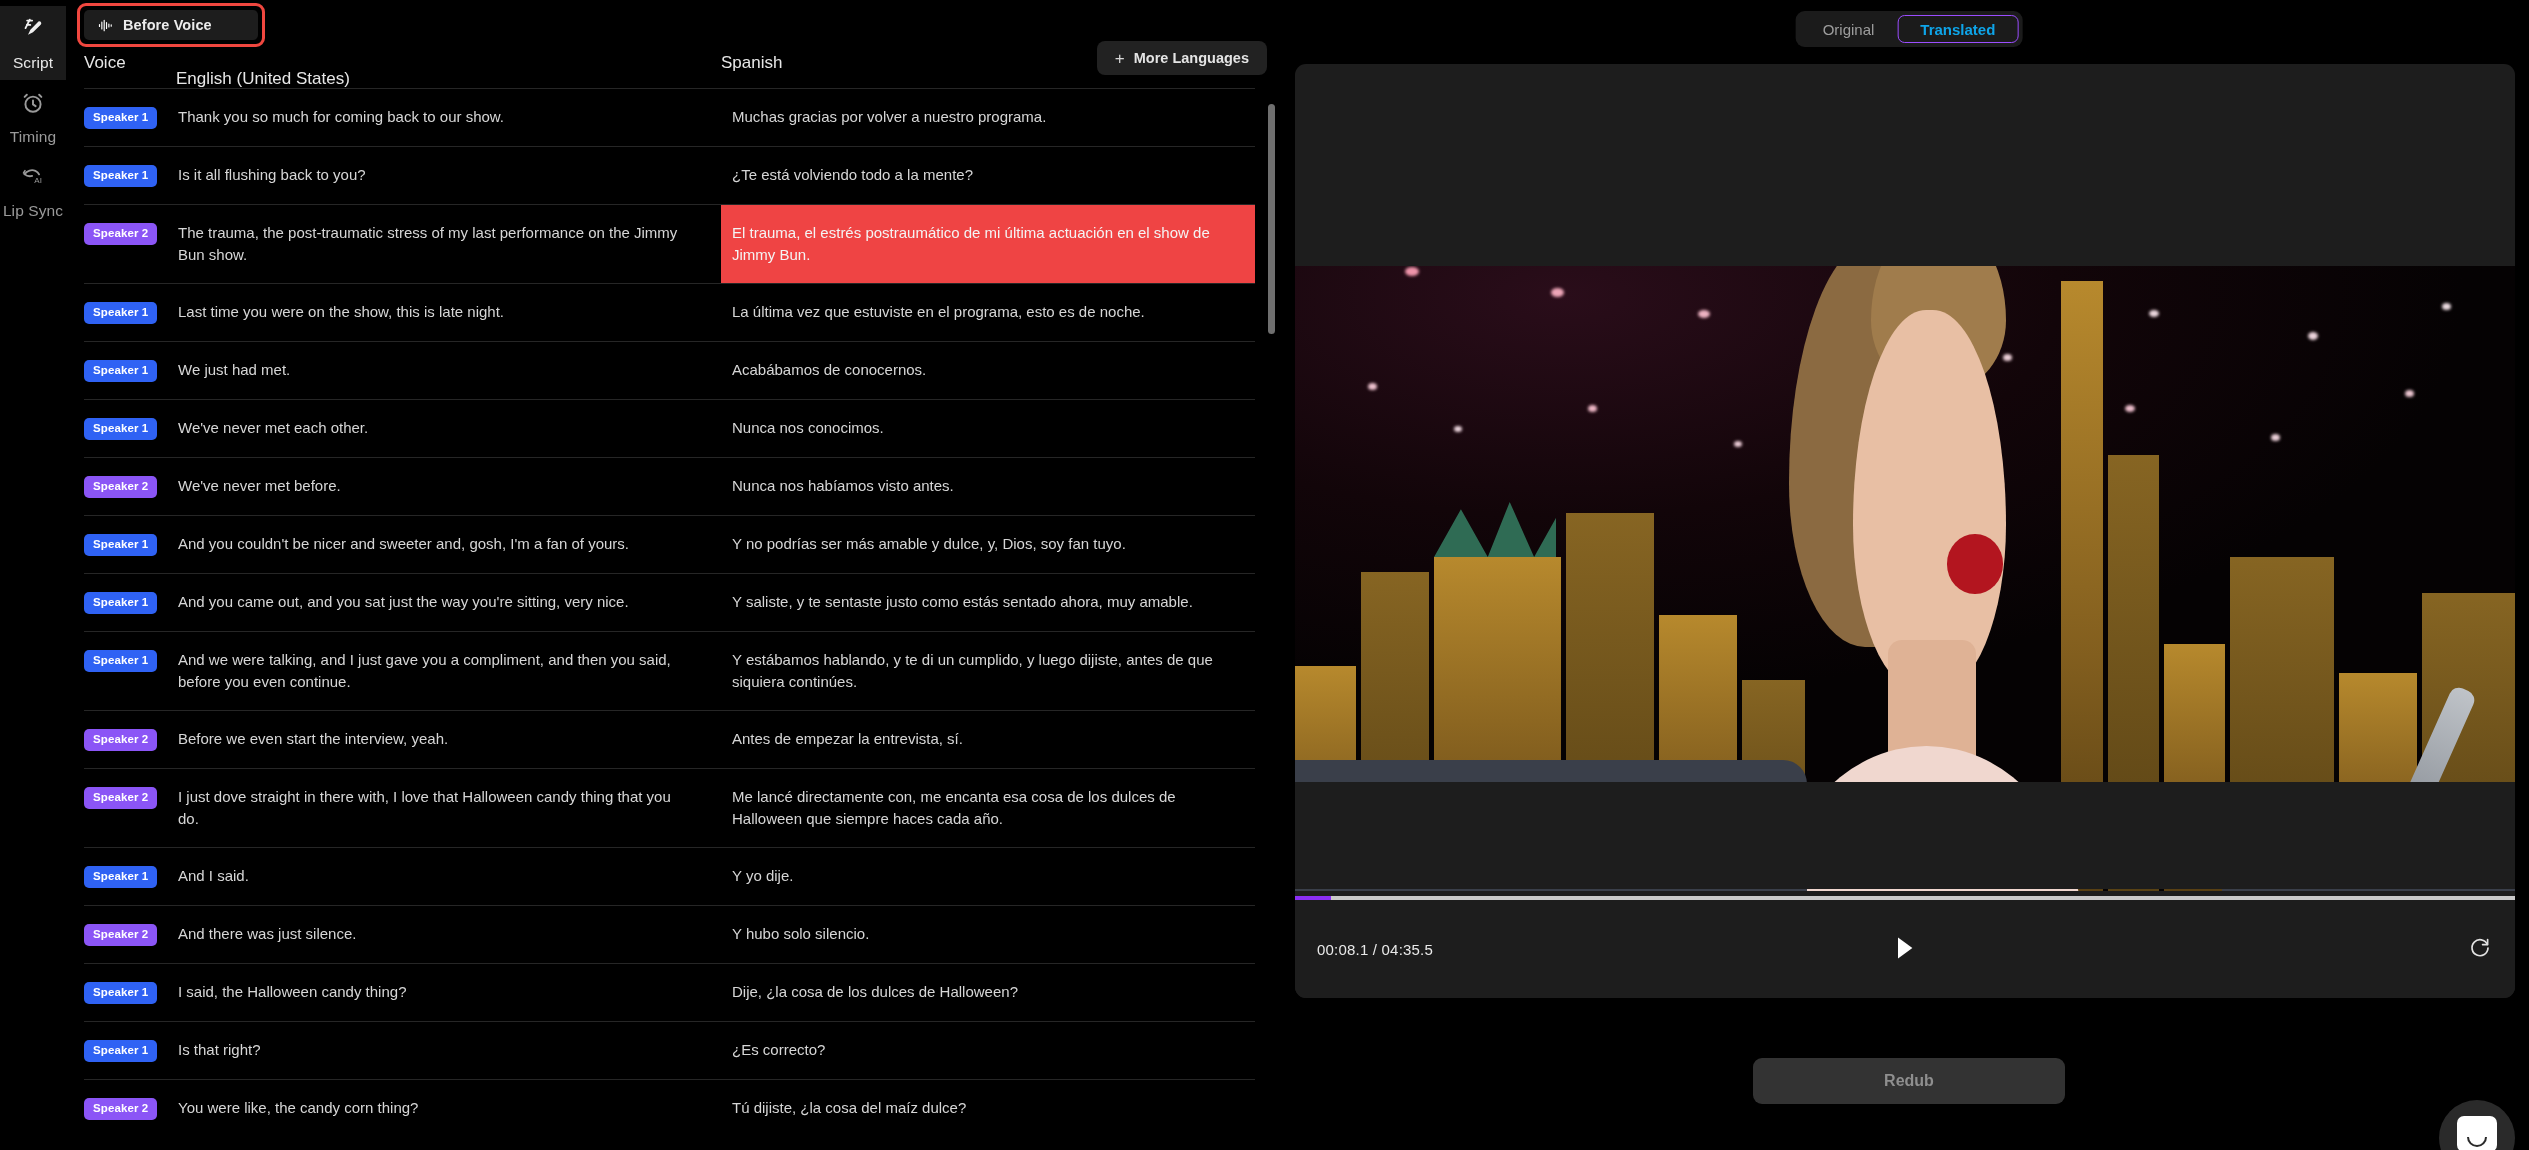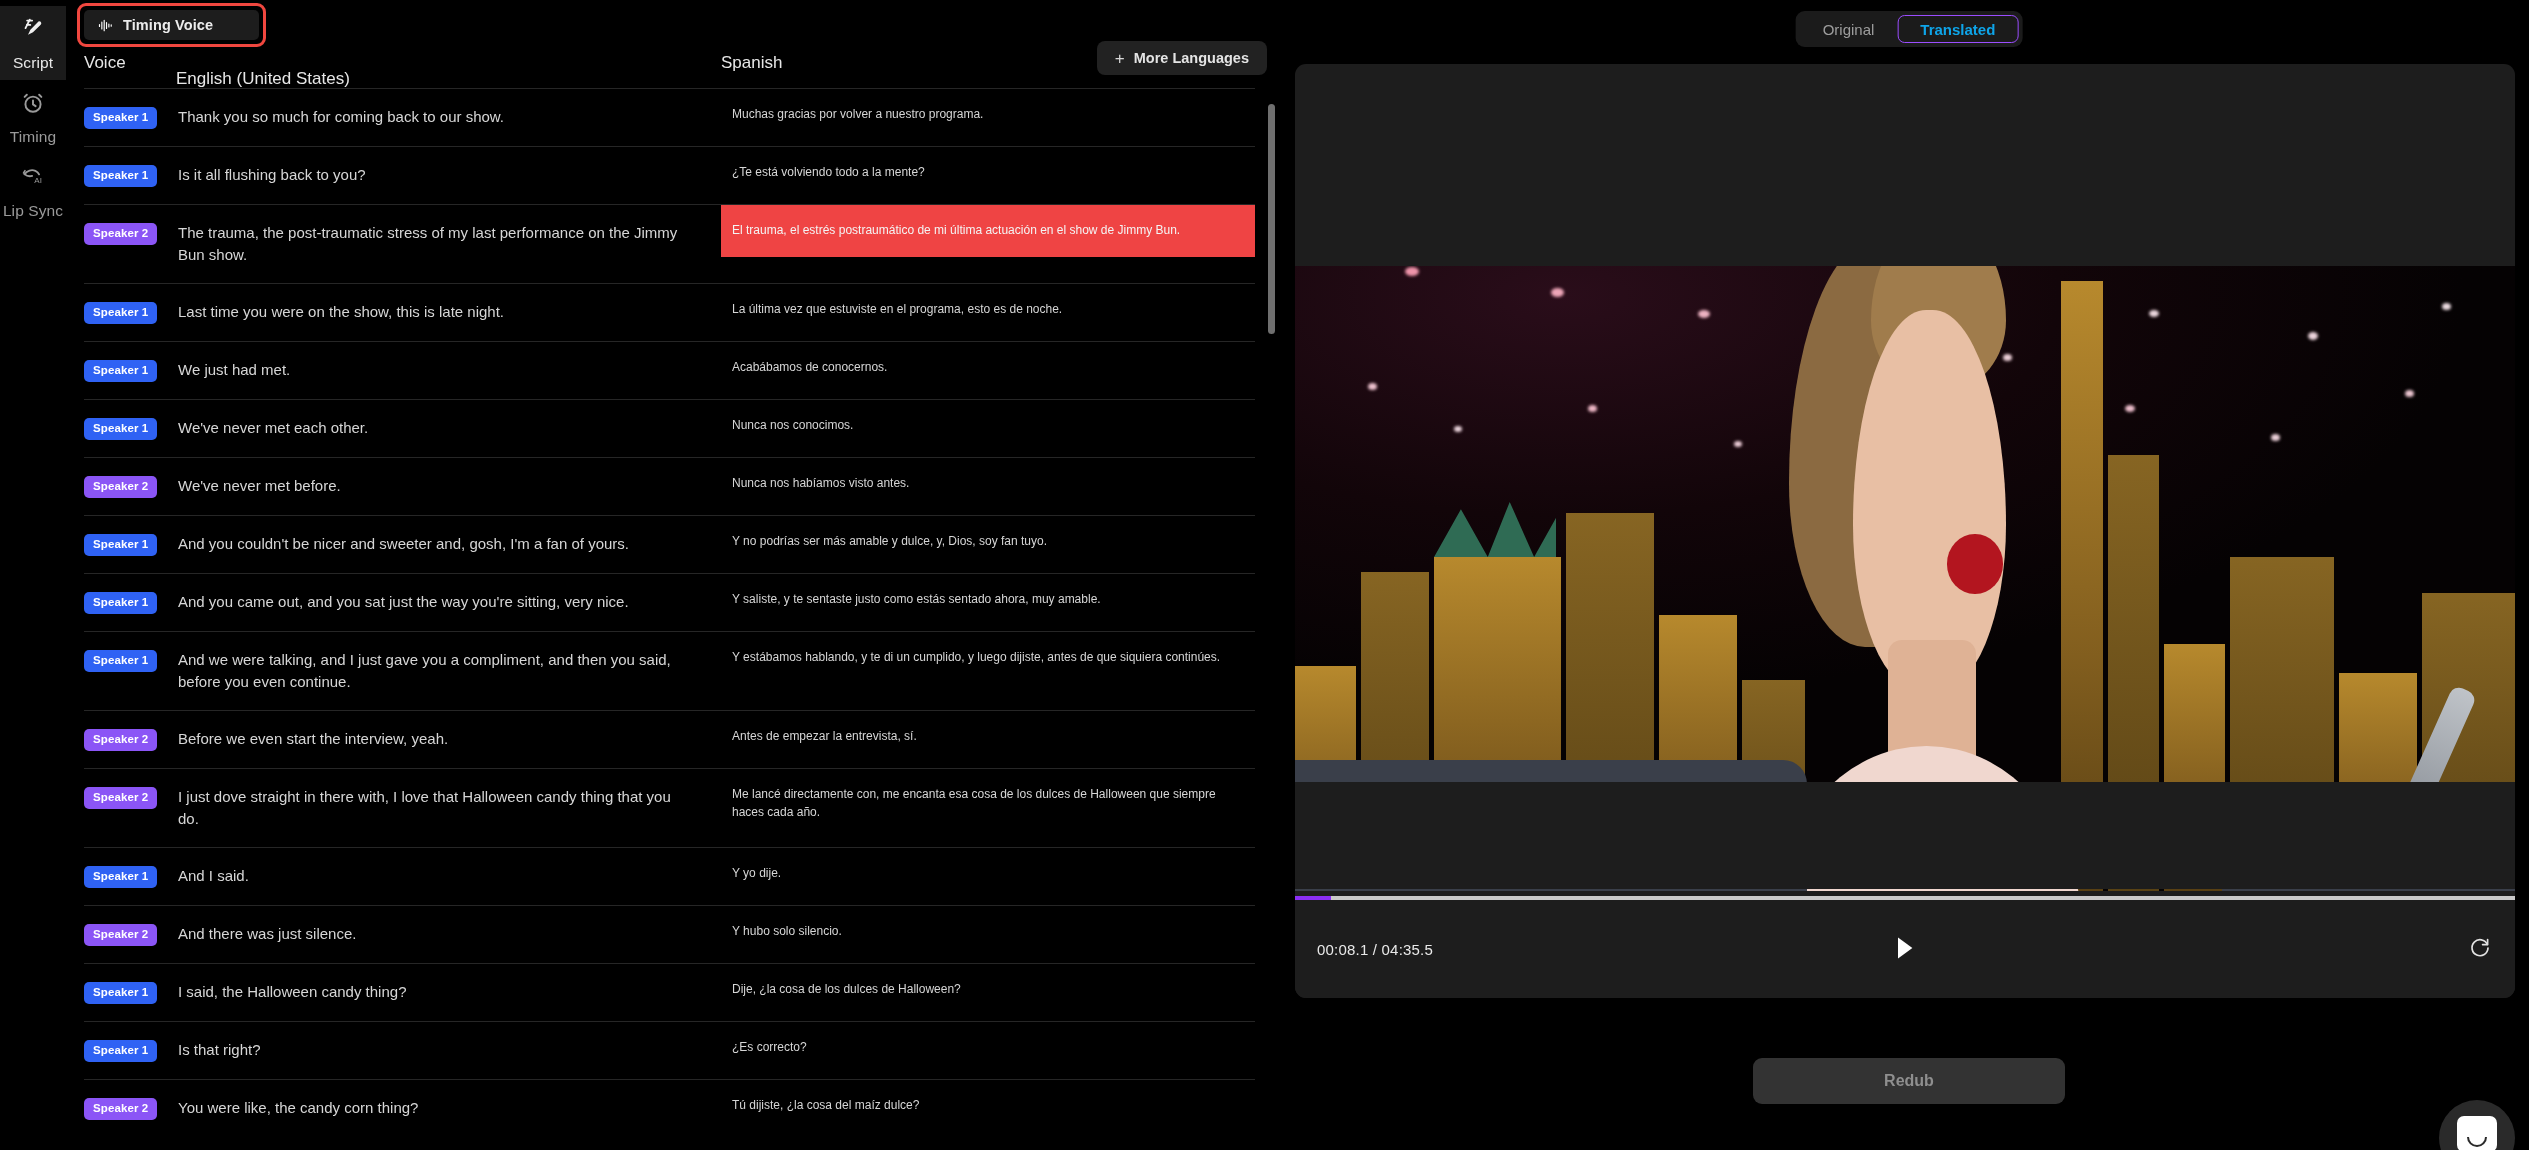--- a/index.html
+++ b/index.html
@@ -90,21 +90,21 @@
     letter-spacing: .1px; line-height: 1; white-space: nowrap;
   }
   .badge.s1 { background: #2f62f4; }
   .badge.s2 { background: #8b55f6; }
   .cell-src {
     width: 545px; flex: 0 0 545px;
     color: #d6d6d6; font-size: 15px; line-height: 1.47;
     padding: 17px 26px 17px 2px;
   }
   .cell-tgt {
-    flex: 1 1 auto; color: #d6d6d6; font-size: 12px; line-height: 1.47;
+    flex: 1 1 auto; color: #d6d6d6; font-size: 15px; line-height: 1.47;
     padding: 17px 10px 17px 11px;
   }
   .row.active .cell-tgt { background: #ef4444; color: #f4f4f4; }
 
   
   .scrollbar {
     position: absolute; right: 14px; top: 104px;
     width: 7px; height: 230px; background: #6f6f6f; border-radius: 4px;
     cursor: pointer;
   }
@@ -252,21 +252,21 @@
   <section class="left">
 
     <div class="topbar">
       <div class="reclone-wrap">
         <button class="reclone-btn">
           <span class="wave">
             <svg viewBox="0 0 16 16" fill="none">
               <path d="M1.6 7v2M4.1 4.4v7.2M6.6 2.4v11.2M9.1 4.8v6.4M11.6 6.4v3.2M14.1 7.2v1.6" stroke="#ffffff" stroke-width="1.25" stroke-linecap="round"></path>
             </svg>
           </span>
-          <span>Timing Voice</span>
+          <span>Before Voice</span>
         </button>
         <div class="hl-box"></div>
       </div>
     </div>
 
     <div class="thead">
       <div class="th th-voice">Voice</div>
       <div class="th th-src">English (United States)</div>
       <div class="th th-tgt">Spanish</div>
       <button class="more-lang">

